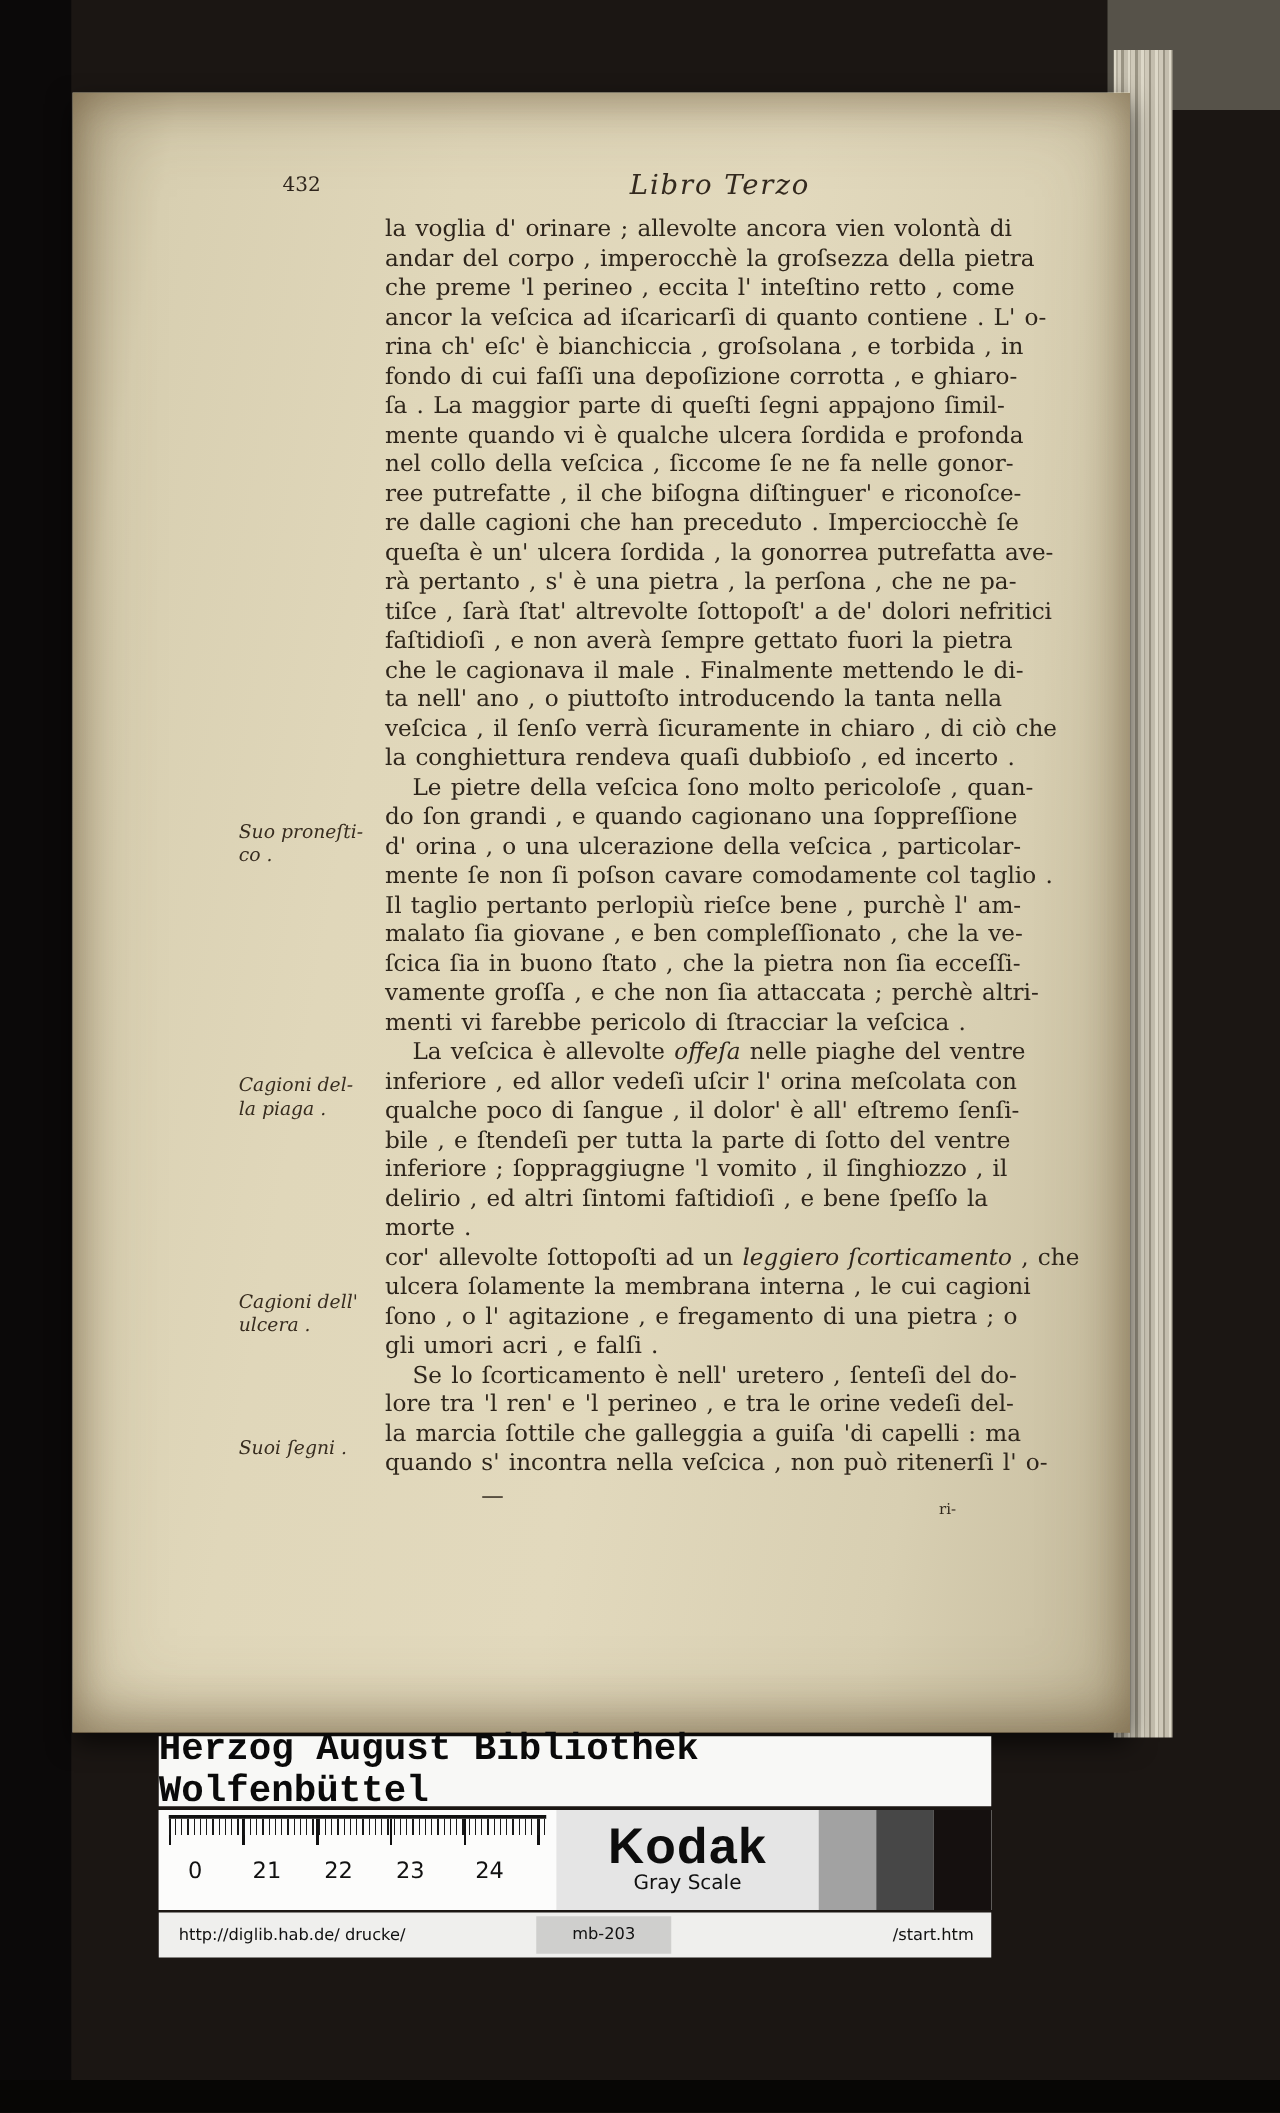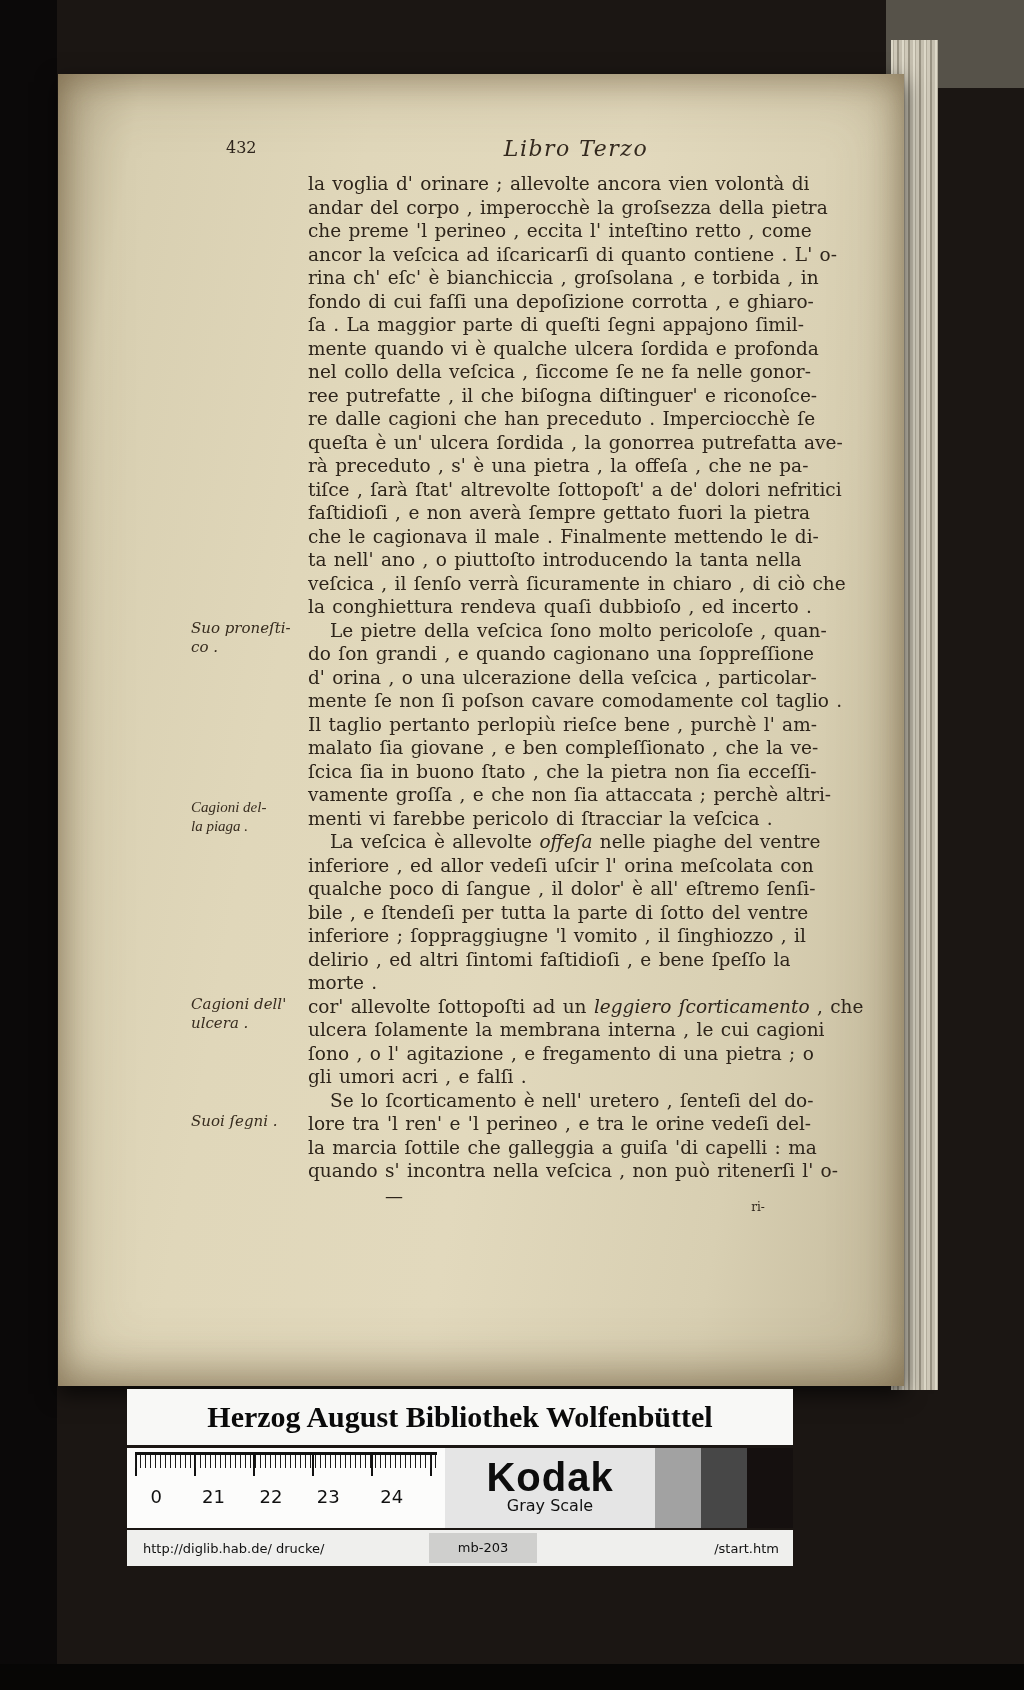--- a/index.html
+++ b/index.html
@@ -21,28 +21,28 @@
   .header-title { position:absolute; left:232px; top:62px; width:572px; text-align:center;
     font-style:italic; font-size:22px; letter-spacing:1.5px; color:#33291e; }
 
   .text-block { position:absolute; left:230px; top:98px; width:590px; color:#2e251b;
     font-size:18.5px; word-spacing:1.5px;margin-left:20px; }
   .line { height:23.5px; line-height:23.5px; white-space:nowrap; }
   .line.indent { text-indent:22px; }
   .it { font-style:italic; }
 
   .margin-notes { position:absolute; left:133px; top:98px; width:96px; }
-  .margin-note { position:absolute; left:0; font-style:italic; font-size:15px; line-height:19px; color:#372c1f; white-space:nowrap; }
+  .margin-note { position:absolute; left:0; font-style:italic; font-size:15px; line-height:19px; color:#372c1f; white-space:nowrap;margin-top:37px; }
 
   .sig-dash { position:absolute; left:327px; top:1112px; font-size:18px; color:#2e251b; }
   .catchword { position:absolute; left:660px; top:1126px; width:80px; text-align:center; font-size:12px; color:#2e251b; }
 
   .footer { position:absolute; left:127px; top:1389px; width:666px; font-family:"Liberation Sans", sans-serif; }
   .herzog-bar { height:56px; background:#f8f8f6; display:flex; align-items:center; justify-content:center;
-    font-family:Liberation Serif, serif; font-weight:bold; font-size:30px; color:#0a0a0a; }
+    font-family:Liberation Mono, monospace; font-weight:bold; font-size:30px; color:#0a0a0a; }
   .mid-row { margin-top:3px; height:80px; display:flex; background:#f8f8f6; }
   .ruler-box { width:318px; position:relative; background:#fcfcfb; }
   .tick-strip { position:absolute; left:8px; right:8px; top:4px; height:24px; border-top:3px solid #111; }
   .tick-minor { position:absolute; left:0; top:0; width:100%; height:13px;
     background:repeating-linear-gradient(90deg,#1a1a1a 0 1px,transparent 1px 5px); }
   .tick-major { position:absolute; left:0; top:0; width:100%; height:21px;
     background:repeating-linear-gradient(90deg,#111 0 2px,transparent 2px 59px); }
   .ruler-labels { position:absolute; left:8px; right:8px; top:38px; height:26px;
     font-family:"DejaVu Sans", sans-serif; font-size:18px; color:#111; }
   .ruler-labels span { position:absolute; transform:translateX(-50%); }
@@ -69,21 +69,21 @@
 
 <div class="scan-page">
   <div class="page-number">432</div>
   <div class="header-title">Libro Terzo</div>
 
   <div class="margin-notes">
       <div class="margin-note" style="top: 446.5px;">
         <div>Suo proneſti-</div>
         <div>co .</div>
       </div>
-      <div class="margin-note" style="top: 626px; font-family: Liberation Serif, serif;">
+      <div class="margin-note" style="top: 650px;">
         <div>Cagioni del-</div>
         <div>la piaga .</div>
       </div>
       <div class="margin-note" style="top: 822.5px;">
         <div>Cagioni dell'</div>
         <div>ulcera .</div>
       </div>
       <div class="margin-note" style="top: 940px;">
         <div>Suoi ſegni .</div>
       </div>
@@ -94,21 +94,21 @@
       <div class="line"><span>che preme 'l perineo , eccita l' inteſtino retto , come</span></div>
       <div class="line"><span>ancor la veſcica ad iſcaricarſi di quanto contiene . L' o-</span></div>
       <div class="line"><span>rina ch' eſc' è bianchiccia , groſsolana , e torbida , in</span></div>
       <div class="line"><span>fondo di cui faſſi una depoſizione corrotta , e ghiaro-</span></div>
       <div class="line"><span>ſa . La maggior parte di queſti ſegni appajono ſimil-</span></div>
       <div class="line"><span>mente quando vi è qualche ulcera ſordida e profonda</span></div>
       <div class="line"><span>nel collo della veſcica , ſiccome ſe ne fa nelle gonor-</span></div>
       <div class="line"><span>ree putrefatte , il che biſogna diſtinguer' e riconoſce-</span></div>
       <div class="line"><span>re dalle cagioni che han preceduto . Imperciocchè ſe</span></div>
       <div class="line"><span>queſta è un' ulcera ſordida , la gonorrea putrefatta ave-</span></div>
-      <div class="line"><span>rà preceduto , s' è una pietra , la offeſa , che ne pa-</span></div>
+      <div class="line"><span>rà pertanto , s' è una pietra , la perſona , che ne pa-</span></div>
       <div class="line"><span>tiſce , ſarà ſtat' altrevolte ſottopoſt' a de' dolori nefritici</span></div>
       <div class="line"><span>faſtidioſi , e non averà ſempre gettato fuori la pietra</span></div>
       <div class="line"><span>che le cagionava il male . Finalmente mettendo le di-</span></div>
       <div class="line"><span>ta nell' ano , o piuttoſto introducendo la tanta nella</span></div>
       <div class="line"><span>veſcica , il ſenſo verrà ſicuramente in chiaro , di ciò che</span></div>
       <div class="line"><span>la conghiettura rendeva quaſi dubbioſo , ed incerto .</span></div>
       <div class="line indent"><span>Le pietre della veſcica ſono molto pericoloſe , quan-</span></div>
       <div class="line"><span>do ſon grandi , e quando cagionano una ſoppreſſione</span></div>
       <div class="line"><span>d' orina , o una ulcerazione della veſcica , particolar-</span></div>
       <div class="line"><span>mente ſe non ſi poſson cavare comodamente col taglio .</span></div>

